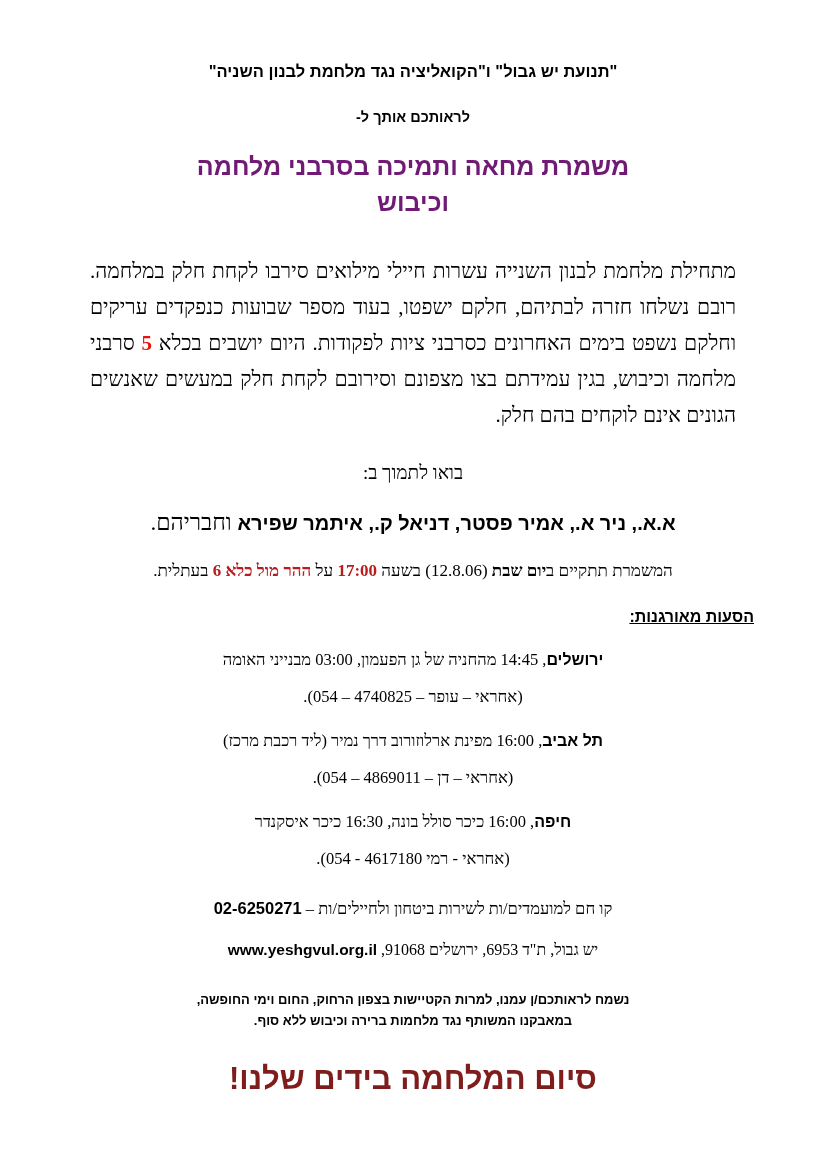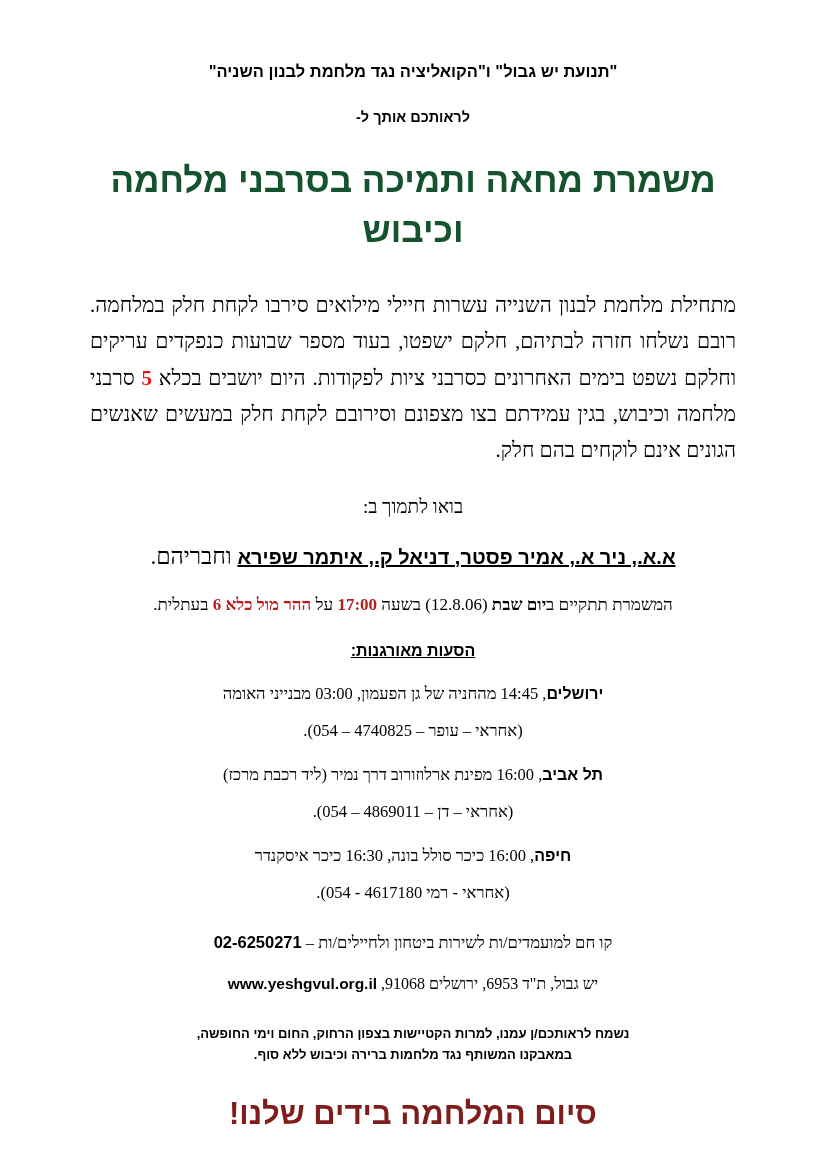--- a/index.html
+++ b/index.html
@@ -33,25 +33,25 @@
   .invite-line {
     font-family: "Liberation Sans", sans-serif;
     font-weight: bold;
     font-size: 14.5px;
     text-align: center;
     margin: 28px 0 0 0;
   }
   .main-title {
     font-family: "Liberation Sans", sans-serif;
     font-weight: bold;
-    color: #14532d;
-    font-size: 35px;
+    color: #701a75;
+    font-size: 25px;
     line-height: 1.42;
     text-align: center;
-    margin: 30px 0 0 0;
+    margin: 24px 0 0 0;
   }
   .body-par {
     font-family: "Liberation Serif", serif;
     font-size: 21px;
     line-height: 1.72;
     text-align: justify;
     margin: 33px 18px 0 18px;
   }
   .body-par .red-b {
     color: #e8140c;
@@ -62,42 +62,41 @@
     font-size: 19px;
     text-align: center;
     margin: 28px 0 0 0;
   }
   .names {
     font-family: "Liberation Sans", sans-serif;
     font-size: 20px;
     text-align: center;
     margin: 26px 0 0 0;
   }
-  .names b { font-weight: bold; text-decoration: underline; }
+  .names b { font-weight: bold; }
   .names .normal {
     font-family: Liberation Serif, serif;
     font-size: 23px;
     font-weight: normal;
   }
   .when-line {
     font-family: "Liberation Serif", serif;
     font-size: 17px;
     text-align: center;
     margin: 25px 0 0 0;
   }
   .when-line b { font-weight: bold; }
   .when-line .red-b {
     color: #b91c1c;
     font-weight: bold;
   }
   .transport-head {
     font-family: "Liberation Sans", sans-serif;
     font-weight: bold;
     font-size: 16px;
-    text-align: center;
     text-decoration: underline;
     margin: 27px 0 0 0;
   }
   .trans-row {
     font-family: "Liberation Serif", serif;
     font-size: 16.5px;
     text-align: center;
     margin: 24px 0 0 0;
   }
   .trans-row b {

